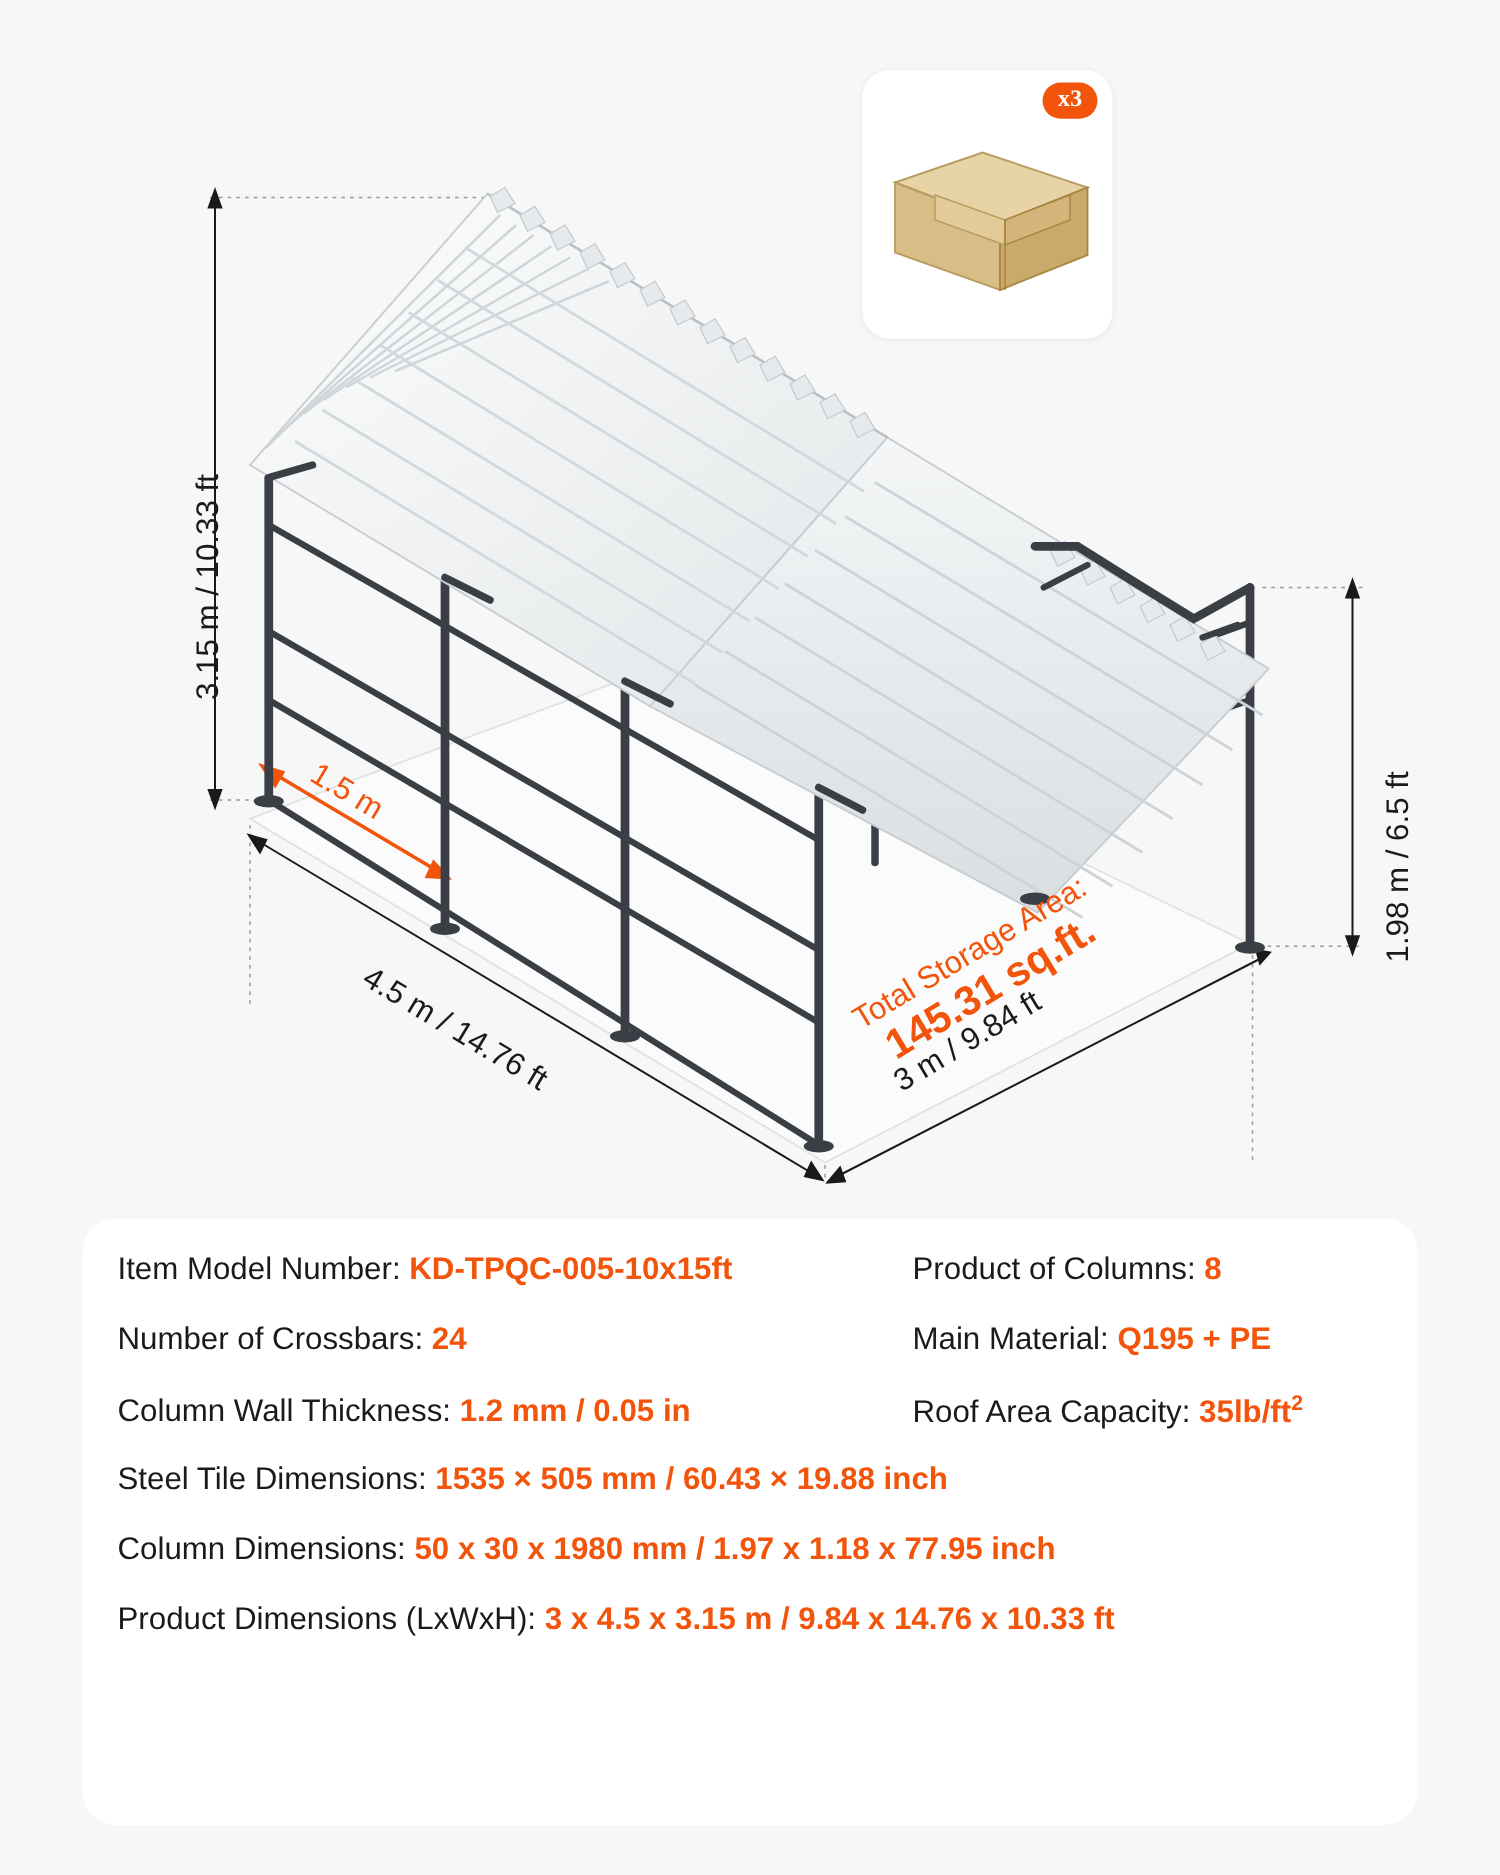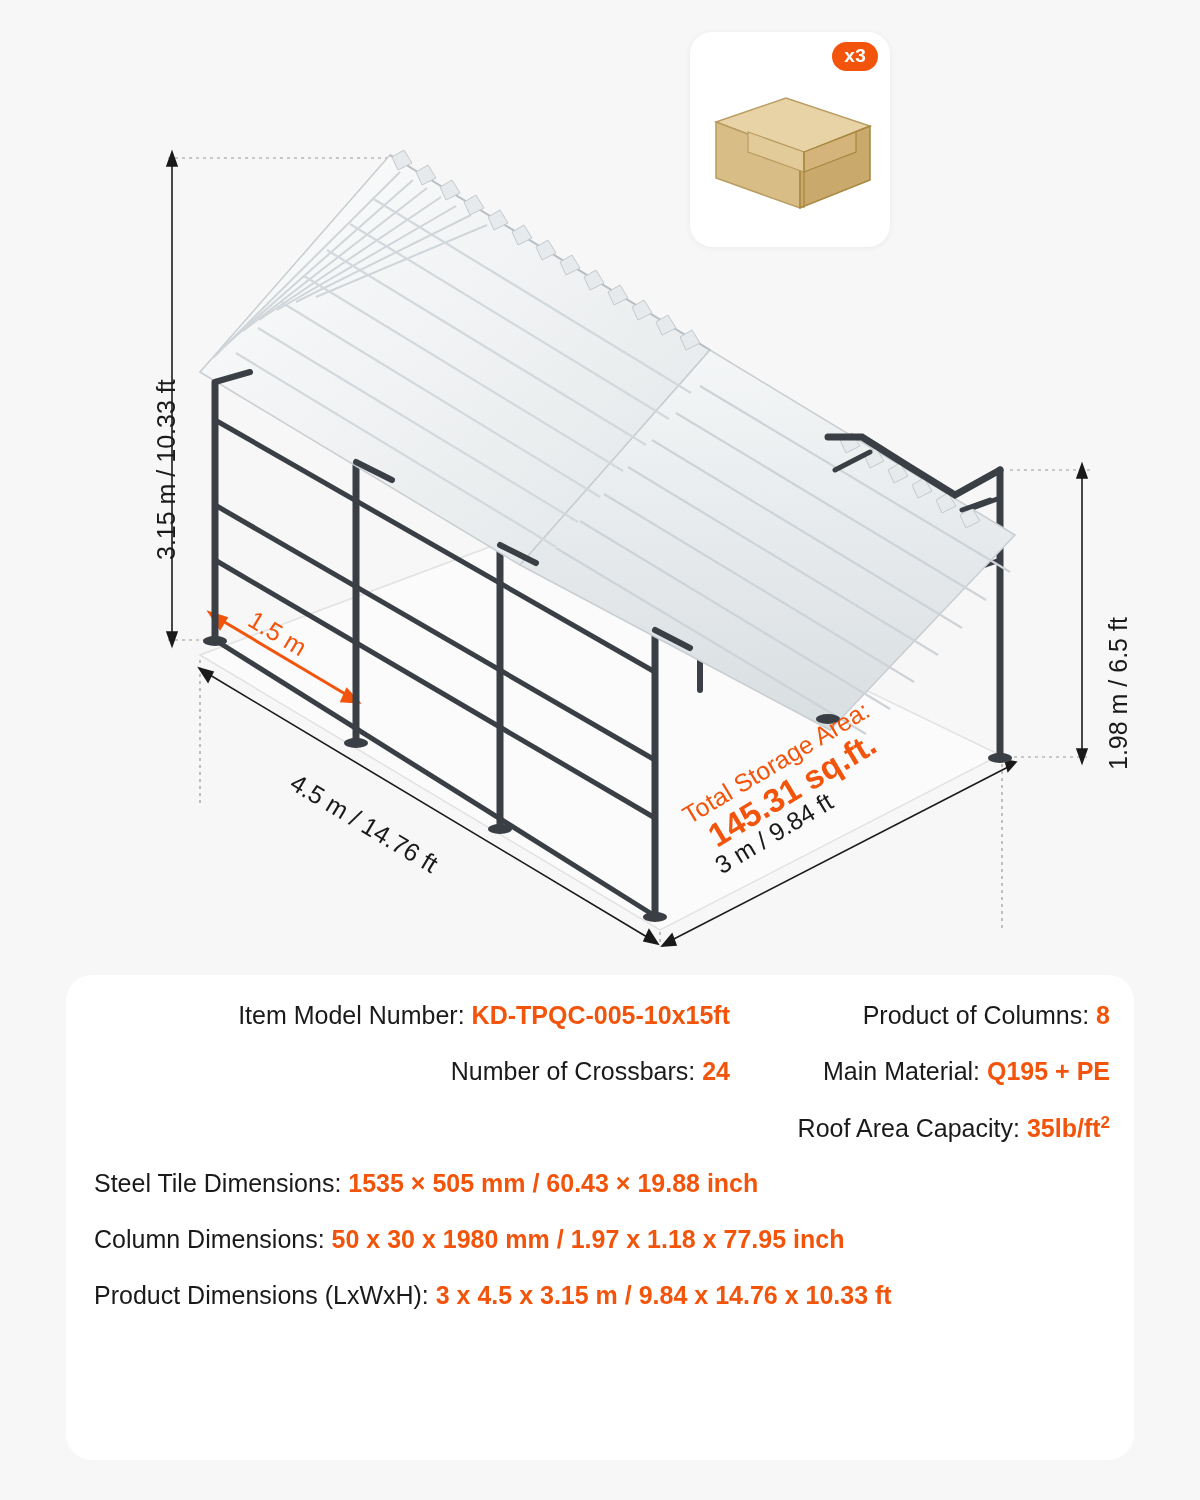--- a/index.html
+++ b/index.html
@@ -24,21 +24,21 @@
 
   
   .badge {
     position: absolute;
     width: 200px;
     height: 215px;
     background: #ffffff;
     border-radius: 22px;
     box-shadow: 0 1px 6px rgba(0,0,0,0.06);
   }
-  .badge-box { left: 690px; top: 32px; }
+  .badge-box { left: 690px; top: 56px; font-family: Liberation Serif, serif; }
   .badge-gloves { left: 930px; top: 44px; }
 
   .qty-pill {
     position: absolute;
     top: 10px;
     right: 12px;
     background: #f2540b;
     color: #ffffff;
     font-size: 19px;
     font-weight: bold;
@@ -119,21 +119,20 @@
   .spec-rows {
     position: absolute;
     left: 28px;
     top: 26px;
     right: 24px;
   }
   .spec-row {
     display: flex;
     align-items: baseline;
     height: 56px;
-    text-align: right;
   }
   .spec-item {
     font-size: 25px;
     color: #1a1a1a;
     white-space: nowrap;
   }
   .spec-item .val {
     color: #f2540b;
     font-weight: bold;
   }
@@ -361,20 +360,24 @@
           <span>Number of Crossbars:</span>
           <span class="val">24</span>
         </div>
         <div class="spec-item col-right">
           <span>Main Material:</span>
           <span class="val">Q195 + PE</span>
         </div>
       </div>
 
       <div class="spec-row">
+        <div class="spec-item col-left">
+          <span>Column Wall Thickness:</span>
+          <span class="val">1.2 mm / 0.05 in</span>
+        </div>
         <div class="spec-item col-right">
           <span>Roof Area Capacity:</span>
           <span class="val">35lb/ft</span><span class="val sup">2</span>
         </div>
       </div>
 
       <div class="spec-row">
         <div class="spec-item">
           <span>Steel Tile Dimensions:</span>
           <span class="val">1535 × 505 mm / 60.43 × 19.88 inch</span>

